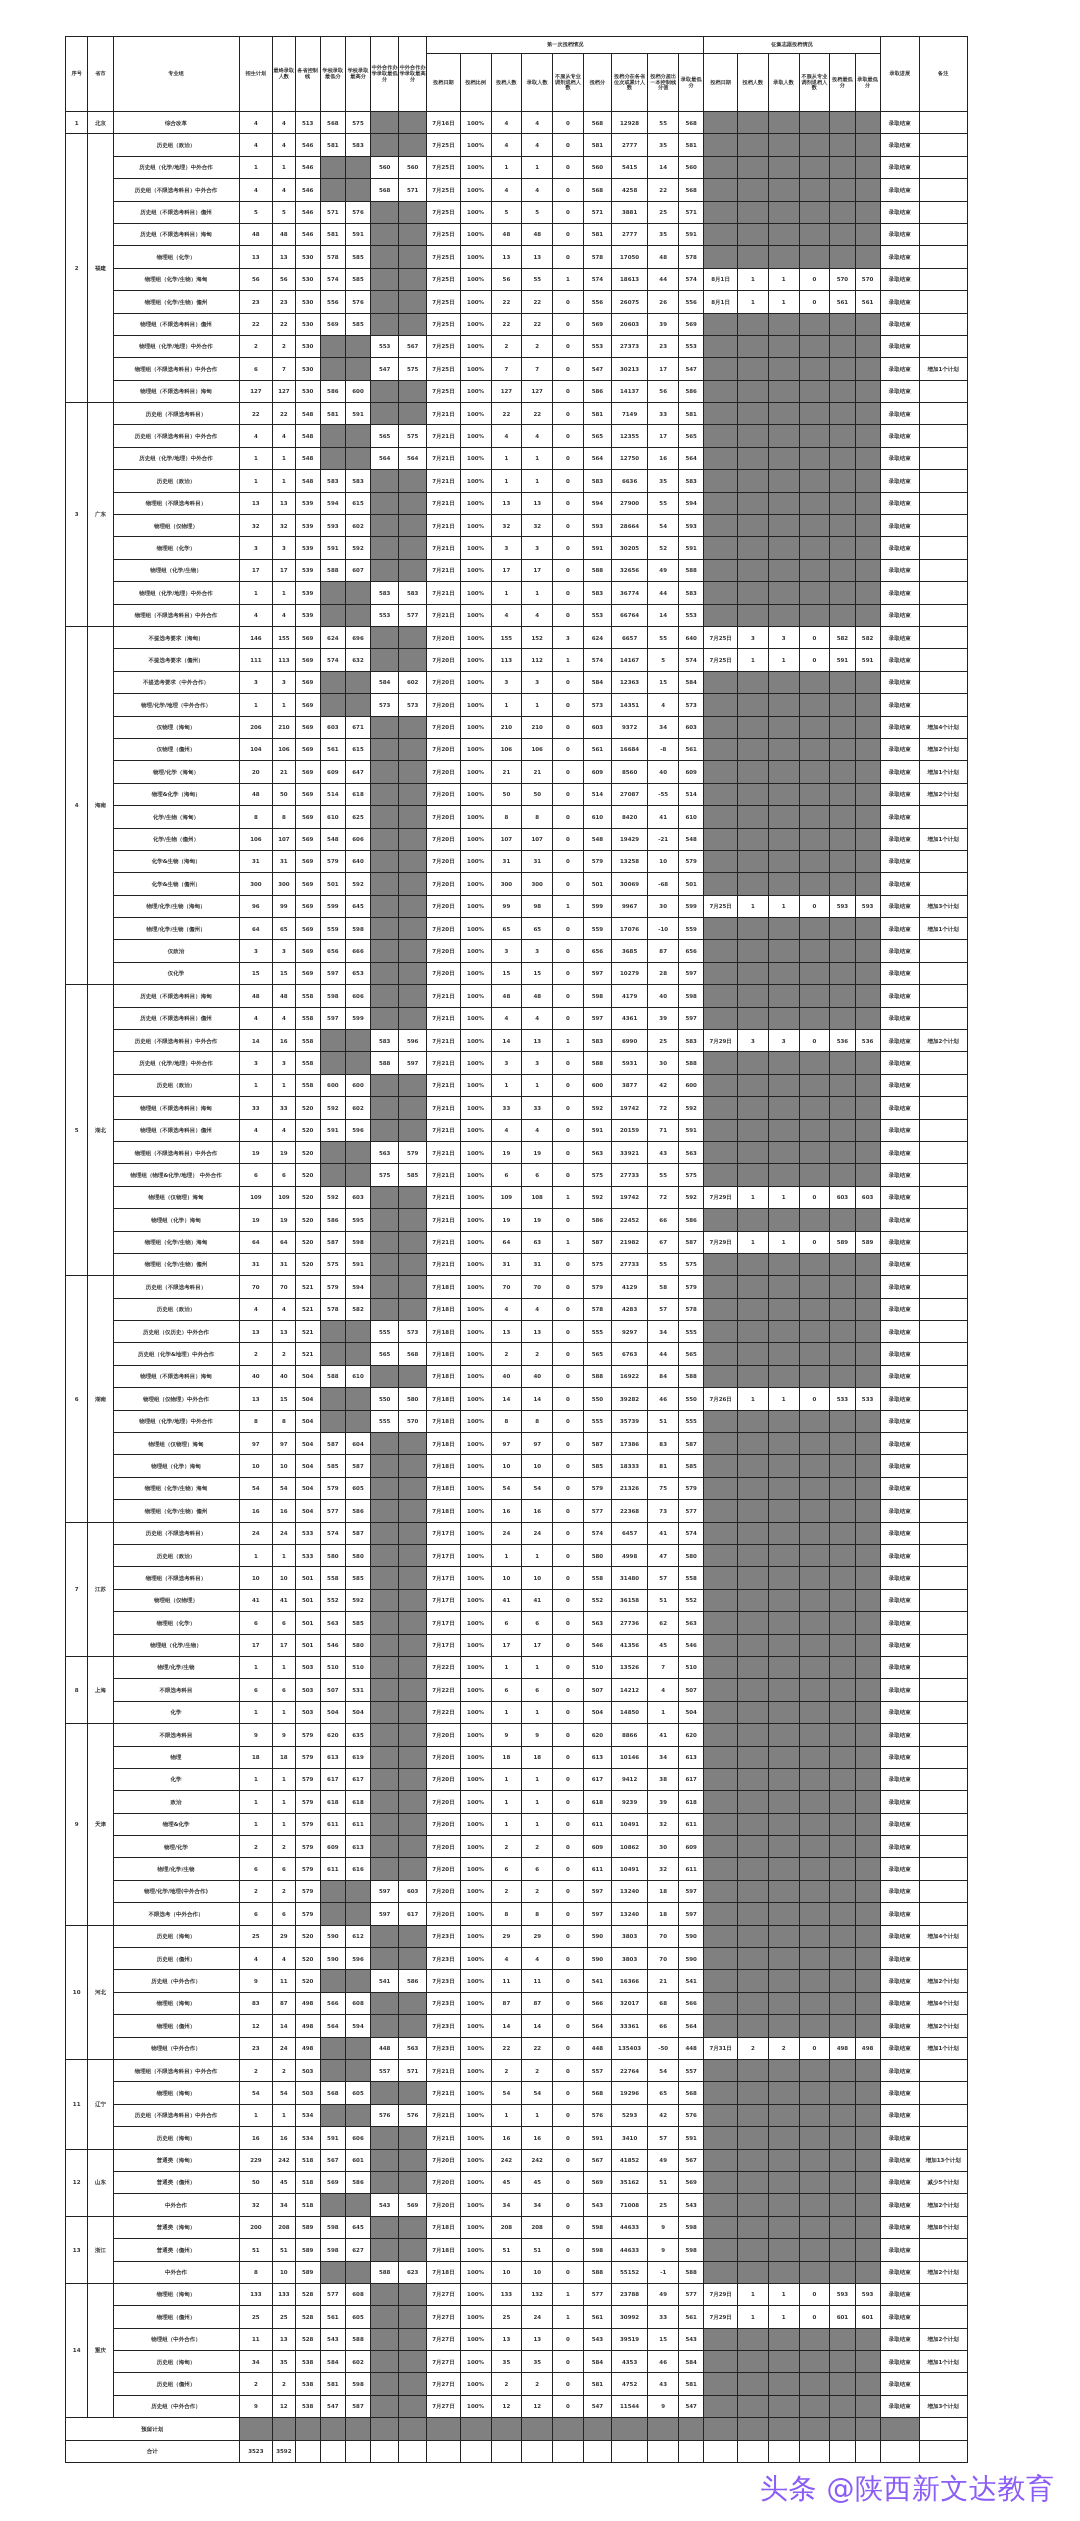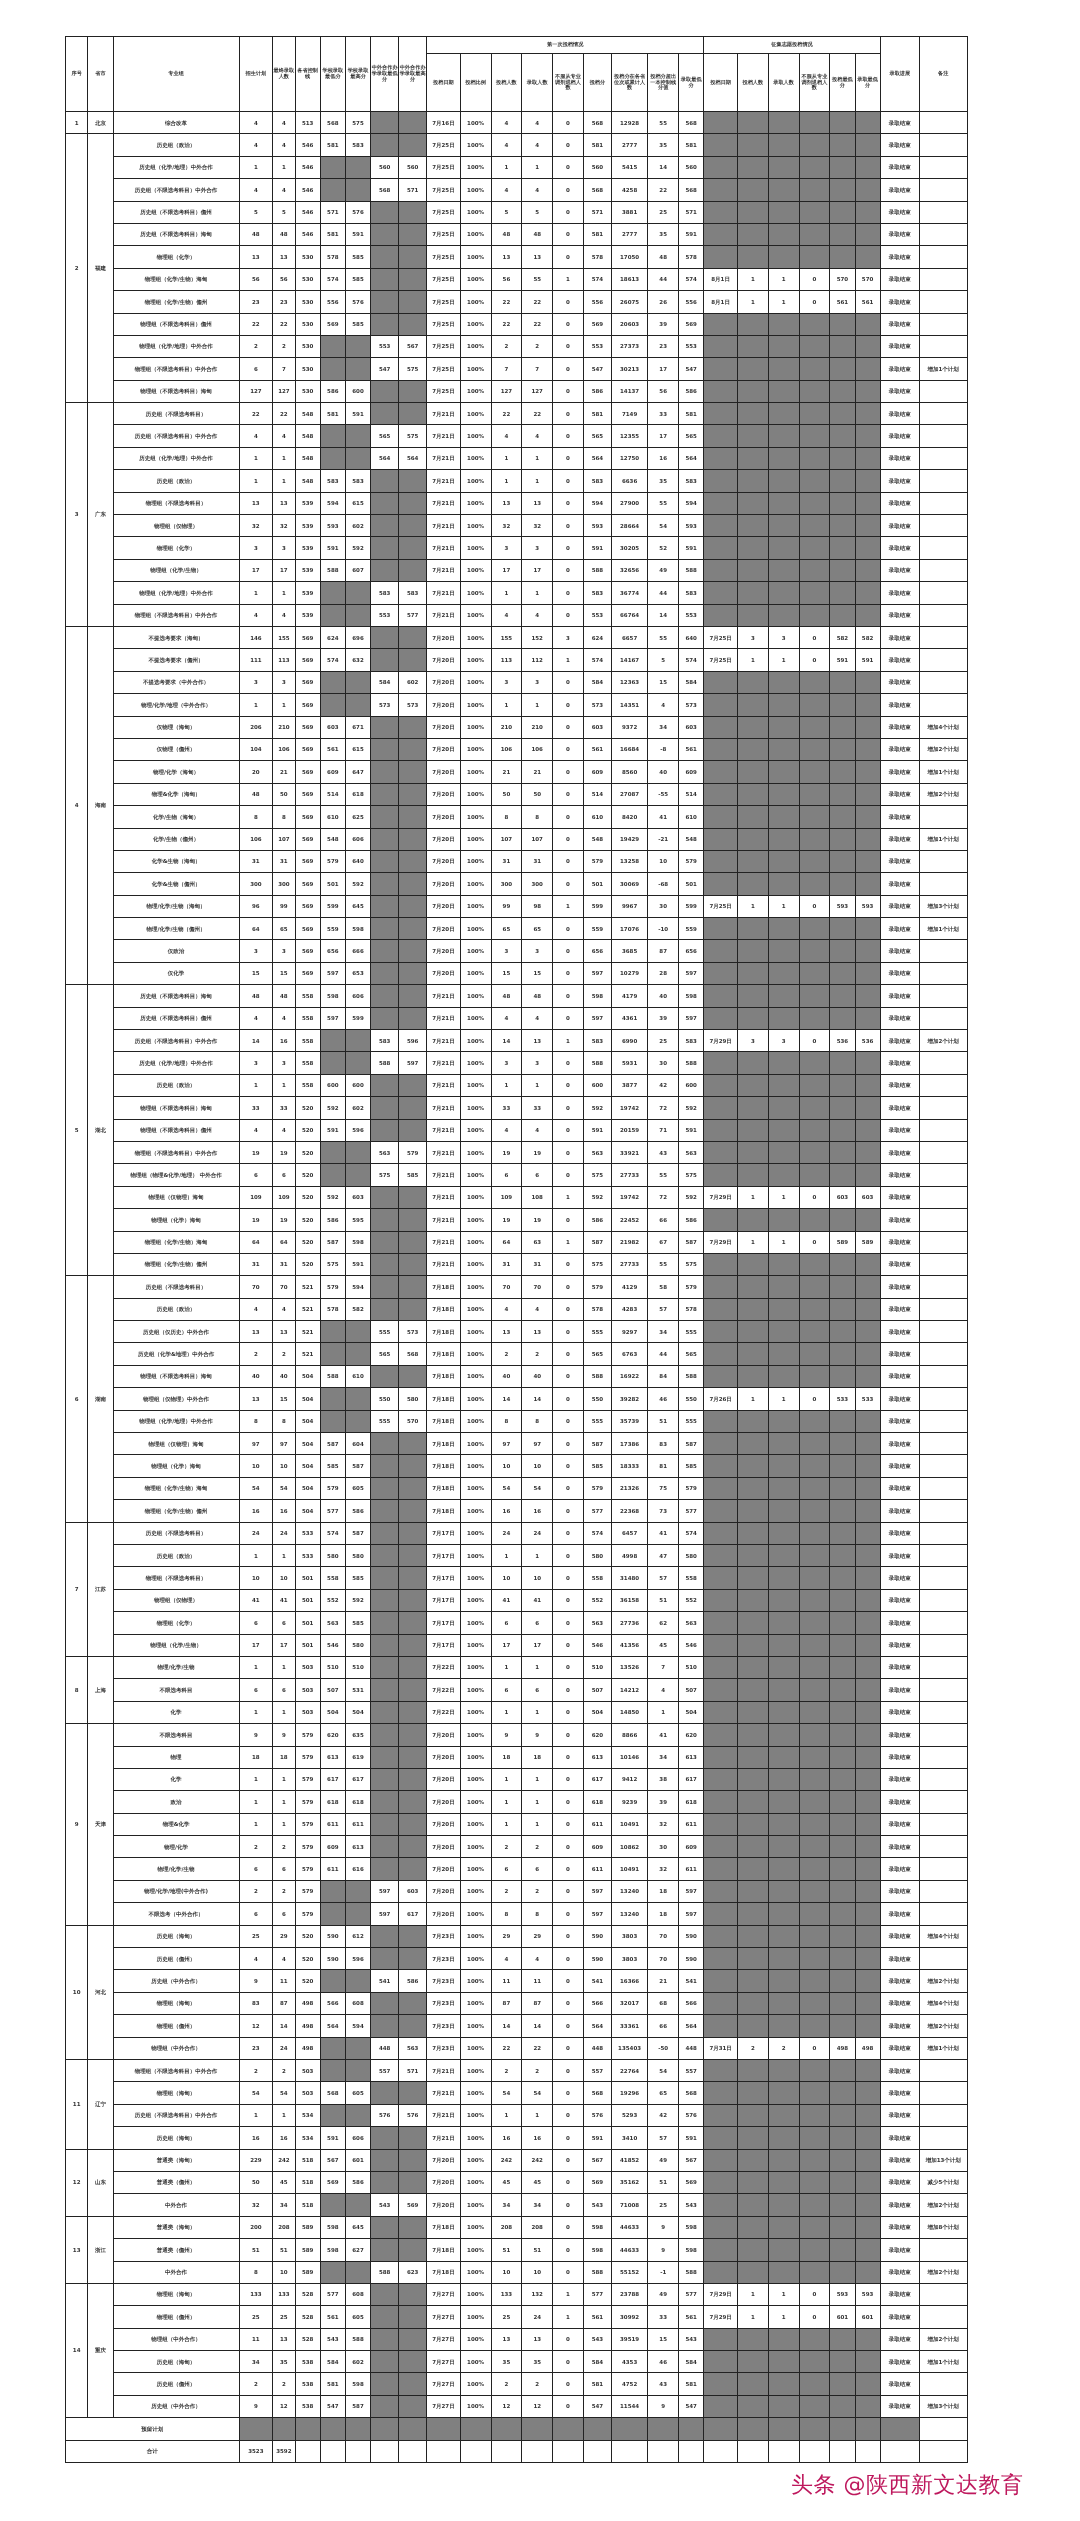--- a/index.html
+++ b/index.html
@@ -4,21 +4,21 @@
 <style>
   html, body { margin:0; padding:0; background:#fff; }
   body { width:1080px; height:2521px; position:relative; font-family:"DejaVu Sans", sans-serif; color:#222; }
   table { border-collapse:collapse; table-layout:fixed; position:absolute; left:65px; top:36px; width:387px; }
   td, th { border:1px solid #222; text-align:center; vertical-align:middle; font-size:5.5px; line-height:1.15; padding:0; overflow:hidden; white-space:nowrap; font-weight:bold; color:#333; }
   th { white-space:normal; font-size:5.2px; }
   .g { background:#808080; }
   .hdr-top th { height:16px; }
   .hdr-sub th { height:57px; }
   tr.r td { height:21.4px; }
-  .wm { position:absolute; left:791px; top:2470px; font-size:22px; color:#be185d; font-family:"DejaVu Sans", sans-serif; letter-spacing:0.5px; }
+  .wm { position:absolute; left:760px; top:2470px; font-size:28px; color:#8b5cf6; font-family:"DejaVu Sans", sans-serif; letter-spacing:0.5px; }
 </style>
 </head>
 <body>
 
 <table id="tbl" style="width: 901.6px;">
   <colgroup>
     <col style="width: 22.4px;">
       <col style="width: 25.2px;">
       <col style="width: 126px;">
       <col style="width: 33.6px;">

